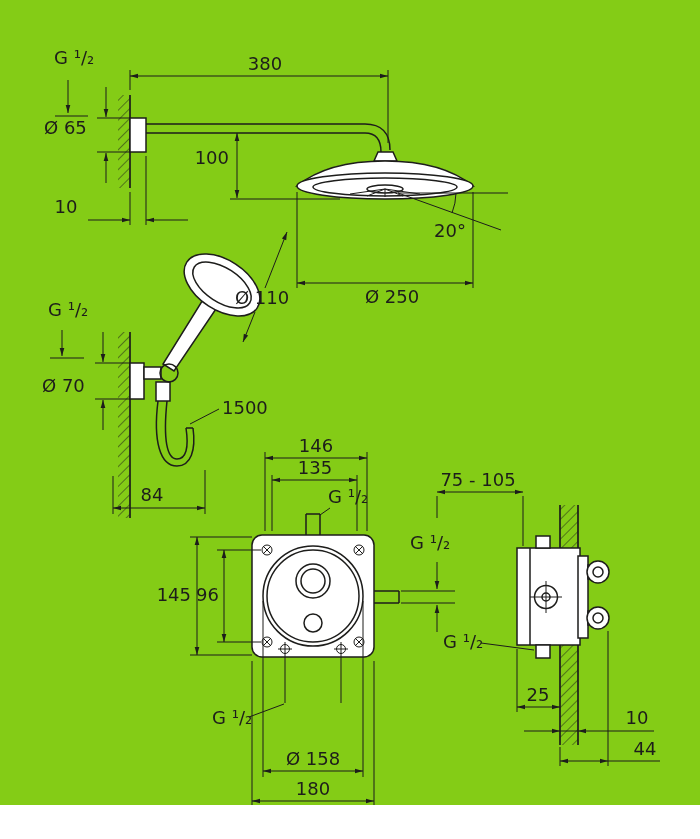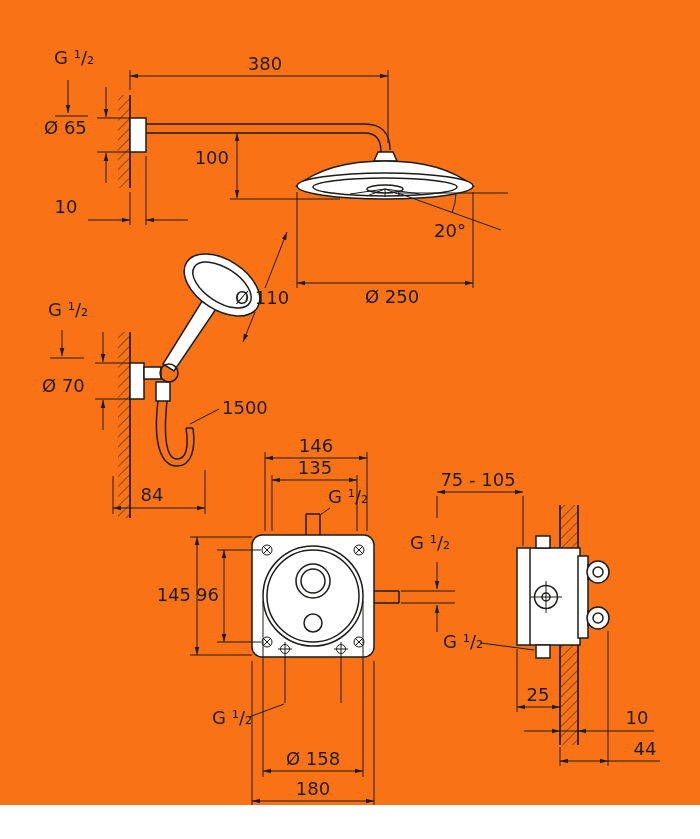--- a/index.html
+++ b/index.html
@@ -1,16 +1,16 @@
 <!DOCTYPE html>
 <html><head>
 <meta charset="utf-8">
 <style>
   html,body{margin:0;padding:0;background:#fff}
-  .canvas{width:700px;height:805px;background:#f97316;position:relative;overflow:hidden}
+  .canvas{width:700px;height:805px;background:#84cc16;position:relative;overflow:hidden}
   svg{display:block}
   svg text{font-family:"DejaVu Sans","Liberation Sans",sans-serif;font-size:18px;fill:#1d1d1b}
   .o{stroke:#1d1d1b;stroke-width:1.5;fill:none}
   .of{stroke:#1d1d1b;stroke-width:1.5;fill:#fff}
   .w{stroke:#1d1d1b;stroke-width:1.7;fill:none}
   .d{stroke:#1d1d1b;stroke-width:1;fill:none}
   .df{stroke:#1d1d1b;stroke-width:1;fill:#fff}
 </style>
 </head>
 <body>

